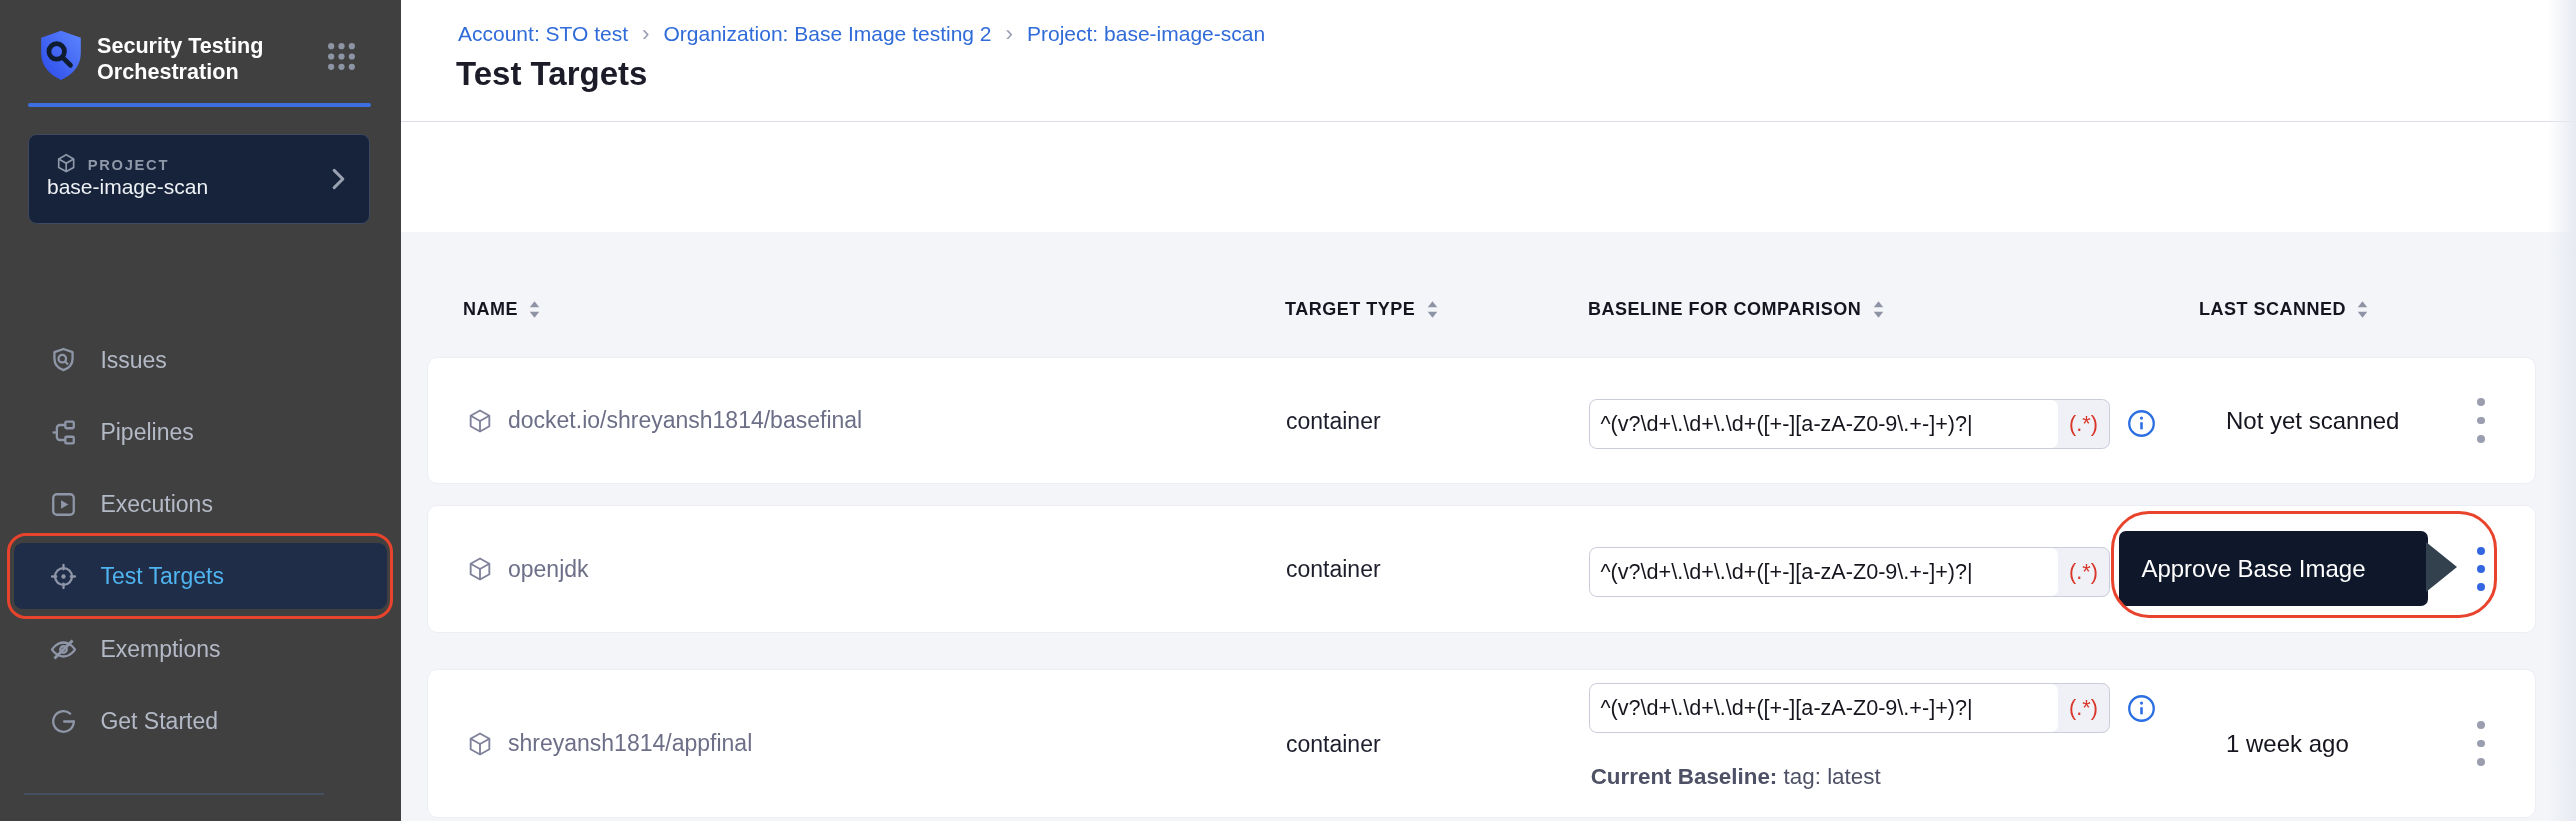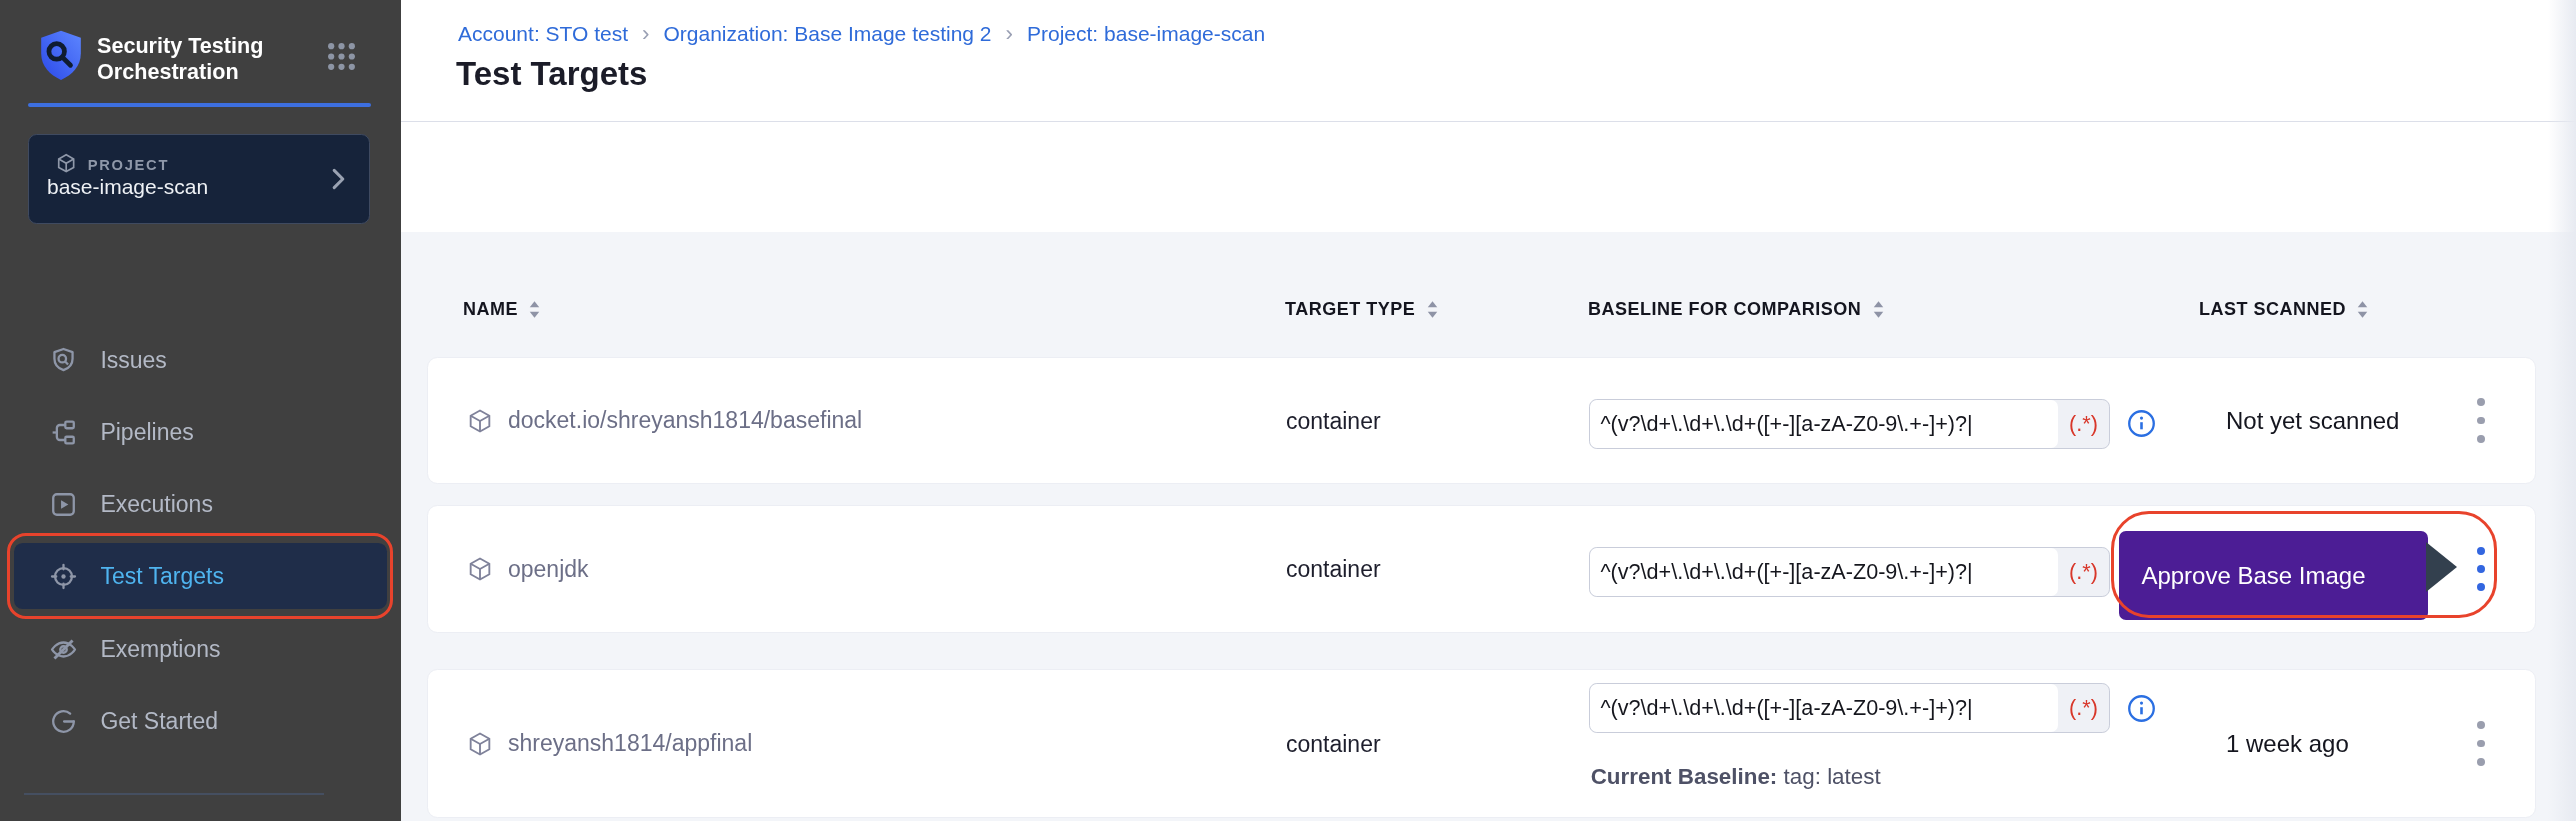--- a/index.html
+++ b/index.html
@@ -56,21 +56,21 @@
   .regex-badge { flex:1; display:flex; align-items:center; justify-content:center; color:#d8372a; font-size:21.6px; }
   .info-icon { position:absolute; left:537px; top:9.5px; cursor:pointer; }
   .current-baseline { position:absolute; left:1.7px; top:81px; font-size:22.4px; color:#4e5166; white-space:nowrap; }
   .current-baseline b { font-weight:bold; }
   .c-scanned { position:absolute; left:1798px; top:50%; transform:translateY(-50%); font-size:24px; color:#15161f; white-space:nowrap; }
   .kebab { position:absolute; left:2034px; top:50%; transform:translateY(-50%); width:38px; height:62px; display:flex; flex-direction:column; align-items:center; justify-content:center; gap:10.4px; cursor:pointer; }
   .kebab .dot { width:7.8px; height:7.8px; border-radius:50%; background:#9a9eae; }
   .kebab.blue .dot { background:#3366e0; }
 
   
-  .tooltip { position:absolute; left:2119px; top:531px; width:309px; height:89px; background:#4c1d95; border-radius:7px; color:#fff; font-size:24px; display:flex; align-items:center; padding-left:22.4px; z-index:5; white-space:nowrap; }
+  .tooltip { position:absolute; left:2119px; top:531px; width:309px; height:75px; background:#0f172a; border-radius:7px; color:#fff; font-size:24px; display:flex; align-items:center; padding-left:22.4px; z-index:5; white-space:nowrap; }
   .tooltip-arrow { position:absolute; left:2426px; top:542px; width:0; height:0; border-top:25px solid transparent; border-bottom:25px solid transparent; border-left:31px solid #33404e; z-index:5; }
   .row-annotation { position:absolute; left:2111px; top:511px; width:386px; height:107px; border:3.5px solid #e8432c; border-radius:38px; z-index:6; pointer-events:none; }
 
   .edge-fade { position:absolute; right:0; top:0; width:28px; height:821px; background:linear-gradient(to right, rgba(236,238,245,0), #e7eaf1); z-index:7; pointer-events:none; }
 </style>
 </head>
 <body>
 
 <div class="screen">
 

